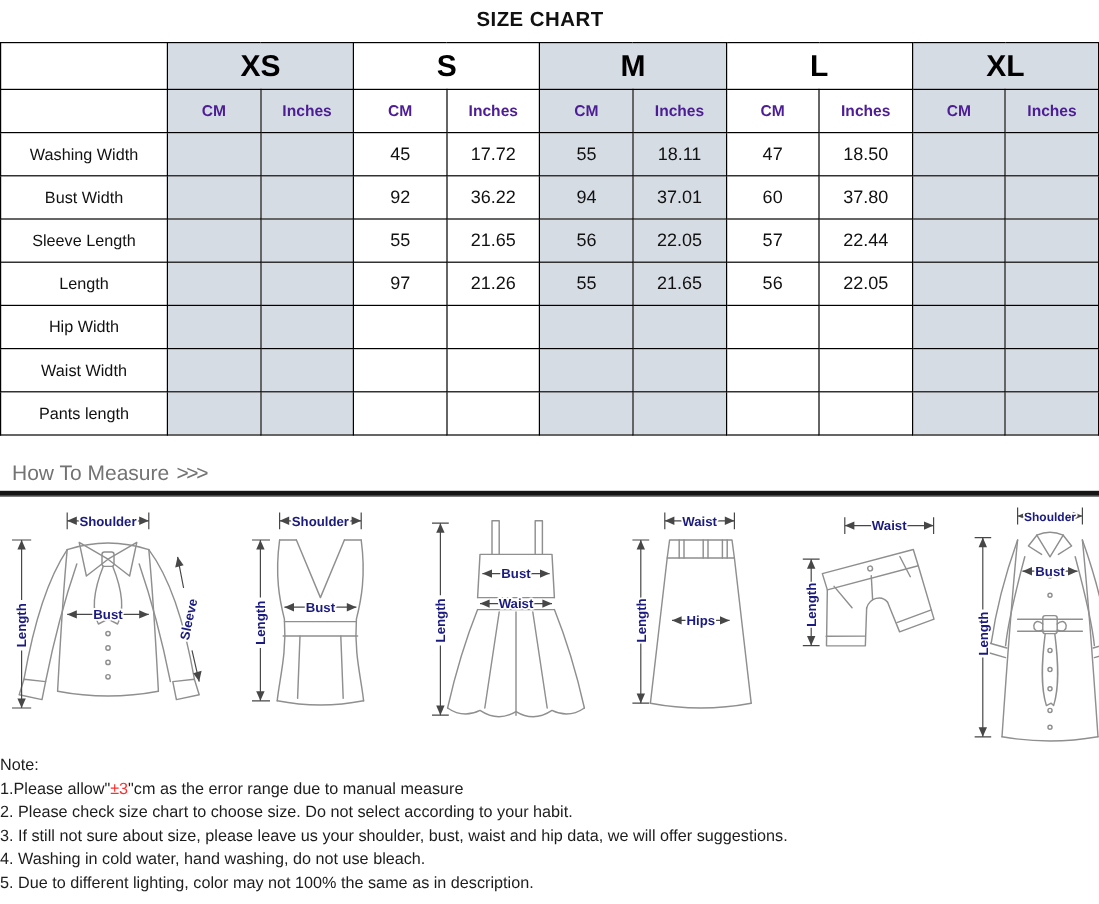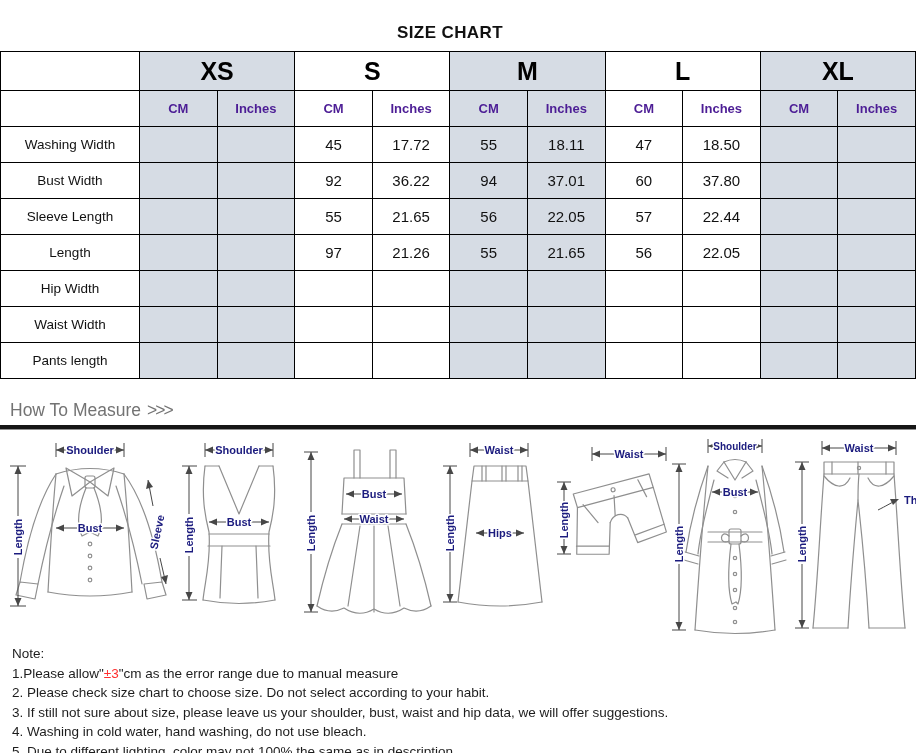--- a/index.html
+++ b/index.html
@@ -1,35 +1,35 @@
 <!DOCTYPE html>
 <html><head>
 <meta charset="utf-8">
 <style>
   html,body{margin:0;padding:0;background:#fff;}
   .page{width:916px;height:753px;background:#fff;font-family:"Liberation Sans",sans-serif;overflow:hidden;}
-  .title{font-size:17px;font-weight:bold;color:#111;text-align:center;padding:7px 16px 8px 0;letter-spacing:.4px;margin-top:16px;}
+  .title{font-size:17px;font-weight:bold;color:#111;text-align:center;padding:7px 16px 8px 0;letter-spacing:.4px;}
   table.sc{width:916px;border-collapse:collapse;table-layout:fixed;}
   table.sc th,table.sc td{border:1px solid #000;text-align:center;padding:0;vertical-align:middle;overflow:hidden;}
   col.lbl{width:139px;}
   tr.sizerow th{height:38px;font-size:25px;font-weight:bold;color:#000000;}
   tr.unitrow th{height:35px;font-size:13px;font-weight:bold;color:#4c1d95;}
   tbody td{height:35px;font-size:15px;color:#111;}
   tbody td.rl{font-size:13.5px;}
   .g{background:#d6dce4;}
   .measure-head{margin:21px 0 0 10px;font-size:17.5px;font-weight:normal;color:#737373;}
   .measure-head .chev{letter-spacing:-2px;margin-left:6px;}
   .rule{margin-top:4px;height:4px;background:#161616;border-bottom:1px solid #909090;}
-  .figures{display:flex;align-items:flex-start;padding:6px 0 0 2px;}
+  .figures{display:flex;align-items:flex-start;padding:6px 0 0 2px;gap:28px;}
   .figures svg{display:block;flex:0 0 auto;}
   .fig-garment path,.fig-garment rect,.fig-garment circle{fill:none;stroke:#8f8f8f;stroke-width:1.2;stroke-linecap:round;stroke-linejoin:round;}
   .fig-arrows path{stroke:#474747;stroke-width:1;fill:none;}
   .fig-arrows path.ah{fill:#474747;stroke:none;}
   .figures text{font-family:"Liberation Sans",sans-serif;font-weight:bold;font-size:11px;fill:#1b1b7e;text-anchor:middle;paint-order:stroke;stroke:#fff;stroke-width:3px;stroke-linejoin:round;}
-  .notes{padding:8px 0 0 12px;font-size:13.5px;line-height:19.5px;color:#1d1d1d;}
+  .notes{padding:8px 0 0 0;font-size:13.5px;line-height:19.5px;color:#1d1d1d;}
   .red{color:#ff2e2e;}
 </style>
 </head>
 <body>
 
 <div class="page">
   <div class="title">SIZE CHART</div>
 
   <table class="sc">
     <colgroup>

